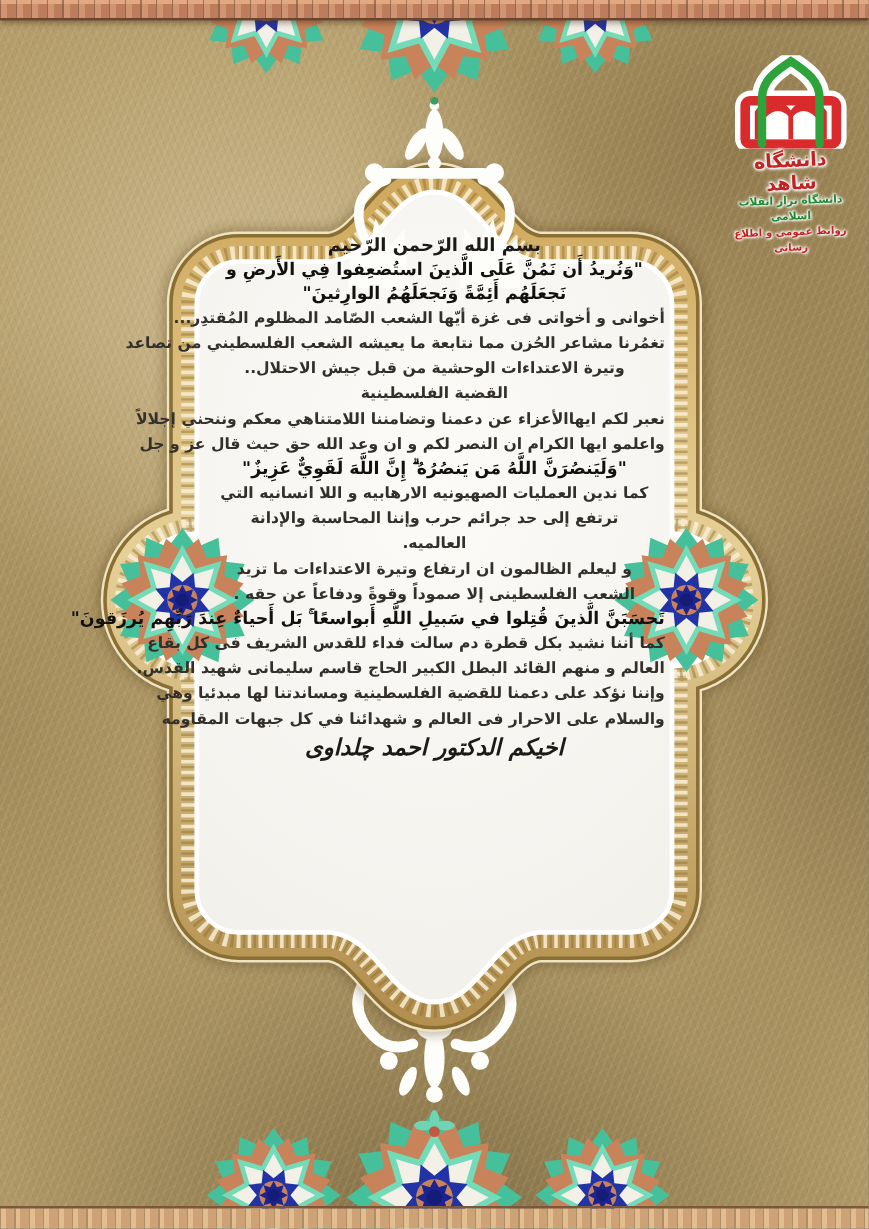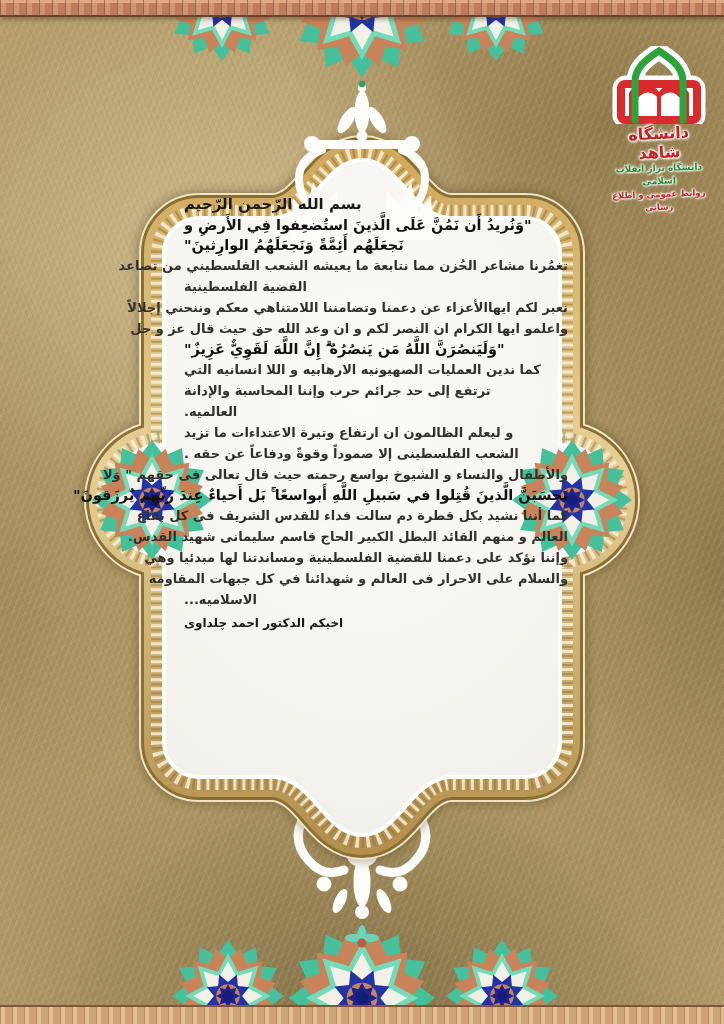--- a/index.html
+++ b/index.html
@@ -28,28 +28,28 @@
     box-shadow:0 2px 5px rgba(60,40,20,.45);
   }
   .brick-bottom{
     position:absolute;bottom:0;left:0;right:0;height:17px;z-index:6;
     background:
       repeating-linear-gradient(90deg, rgba(60,30,10,.30) 0 1px, rgba(0,0,0,0) 1px 12px),
       repeating-linear-gradient(90deg, #e2bd8f 0 5px, #cda276 5px 12px);
     border-top:2px solid #7d573c;
   }
   .letter{
-    position:absolute;left:184px;top:193px;width:384px;z-index:4;
-    direction:rtl;text-align:left;color:#2f2c28;
+    position:absolute;left:170px;top:193px;width:384px;z-index:4;
+    direction:rtl;text-align:center;color:#2f2c28;
   }
   .line{white-space:nowrap;font-weight:bold;}
   .l-h {font-size:15px;line-height:22px;color:#1c1a18;}
   .l-q {font-size:14.5px;line-height:20px;color:#121110;}
   .l-b {font-size:13px;line-height:21px;color:#33302c;}
-  .l-sg{font-size:12px;line-height:27px;color:#1c1a18;}
+  .l-sg{font-size:19px;line-height:27px;color:#1c1a18;font-style:italic;}
   .logo{
     position:absolute;top:46px;right:12px;width:106px;z-index:5;
     text-align:center;direction:rtl;
   }
   .logo svg{display:block;margin:0 auto;}
   .logo-l1{
     font-size:16px;font-weight:bold;color:#c32222;line-height:19px;
     transform:rotate(-3deg);
     text-shadow:0 0 2px #fff,0 0 3px #fff,0 0 4px #fff,1px 1px 2px #fff,-1px -1px 2px #fff;
   }
@@ -181,37 +181,37 @@
   </svg>
 
   <div class="brick-top"></div>
   <div class="brick-bottom"></div>
 
   <div class="letter" dir="rtl">
 
   <div class="line l-h">بسم الله الرّحمن الرّحيم</div>
       <div class="line l-q">"وَنُريدُ أَن نَمُنَّ عَلَى الَّذينَ استُضعِفوا فِي الأَرضِ و</div>
       <div class="line l-q">نَجعَلَهُم أَئِمَّةً وَنَجعَلَهُمُ الوارِثينَ"</div>
+      <div class="line l-b">أخوانى و أخواتى فى غزة أيّها الشعب الصّامد المظلوم المُقتدِر...</div>
       <div class="line l-b">تغمُرنا مشاعر الحُزن مما نتابعة ما يعيشه الشعب الفلسطيني من تصاعد</div>
+      <div class="line l-b">وتيرة الاعتداءات الوحشية من قبل جيش الاحتلال..</div>
       <div class="line l-b">القضية الفلسطينية</div>
       <div class="line l-b">نعبر لكم ايهاالأعزاء عن دعمنا وتضامننا اللامتناهي معكم وننحني إجلالاً</div>
       <div class="line l-b">واعلمو ايها الكرام ان النصر لكم و ان وعد الله حق حيث قال عز و جل</div>
       <div class="line l-q">"وَلَيَنصُرَنَّ اللَّهُ مَن يَنصُرُهُ ۗ إِنَّ اللَّهَ لَقَوِيٌّ عَزِيزٌ"</div>
       <div class="line l-b">كما ندين العمليات الصهيونيه الارهابيه و اللا انسانيه التي</div>
       <div class="line l-b">ترتفع إلى حد جرائم حرب وإننا المحاسبة والإدانة</div>
       <div class="line l-b">العالميه.</div>
       <div class="line l-b">و ليعلم الظالمون ان ارتفاع وتيرة الاعتداءات ما تزيد</div>
       <div class="line l-b">الشعب الفلسطينى  إلا صموداً وقوةً ودفاعاً عن حقه .</div>
-      <div class="line l-b">والأطفال  والنساء و الشيوخ بواسع رحمته  حيث قال تعالى  فى حقهم " وَلا</div>
       <div class="line l-q">تَحسَبَنَّ الَّذينَ قُتِلوا في سَبيلِ اللَّهِ أَبواسعًا ۚ بَل أَحياءٌ عِندَ رَبِّهِم يُرزَقونَ"</div>
       <div class="line l-b">كما أننا  نشيد بكل قطرة دم سالت فداء للقدس الشريف فى كل بقاع</div>
       <div class="line l-b">العالم و منهم القائد البطل الكبير الحاج قاسم سليمانى شهيد القدس.</div>
       <div class="line l-b">وإننا نؤكد على دعمنا للقضية الفلسطينية ومساندتنا لها  مبدئيا وهي</div>
       <div class="line l-b">والسلام على الاحرار فى العالم و شهدائنا في كل جبهات المقاومه</div>
-      <div class="line l-b">الاسلاميه...</div>
       <div class="line l-sg">اخيكم الدكتور احمد چلداوى</div>
     </div>
 
   <div class="logo">
     <svg width="104" height="78" viewBox="-52 -50 104 78" aria-hidden="true">
 
       <g fill="none" stroke="#ffffff" stroke-linejoin="round" stroke-linecap="round">
         <rect x="-38" y="-12" width="76" height="36" rx="5" stroke-width="17"></rect>
         <path d="M-24 24 V-14 C-24 -28 -14 -36 0 -45 C14 -36 24 -28 24 -14 V24" stroke-width="17"></path>
       </g>

